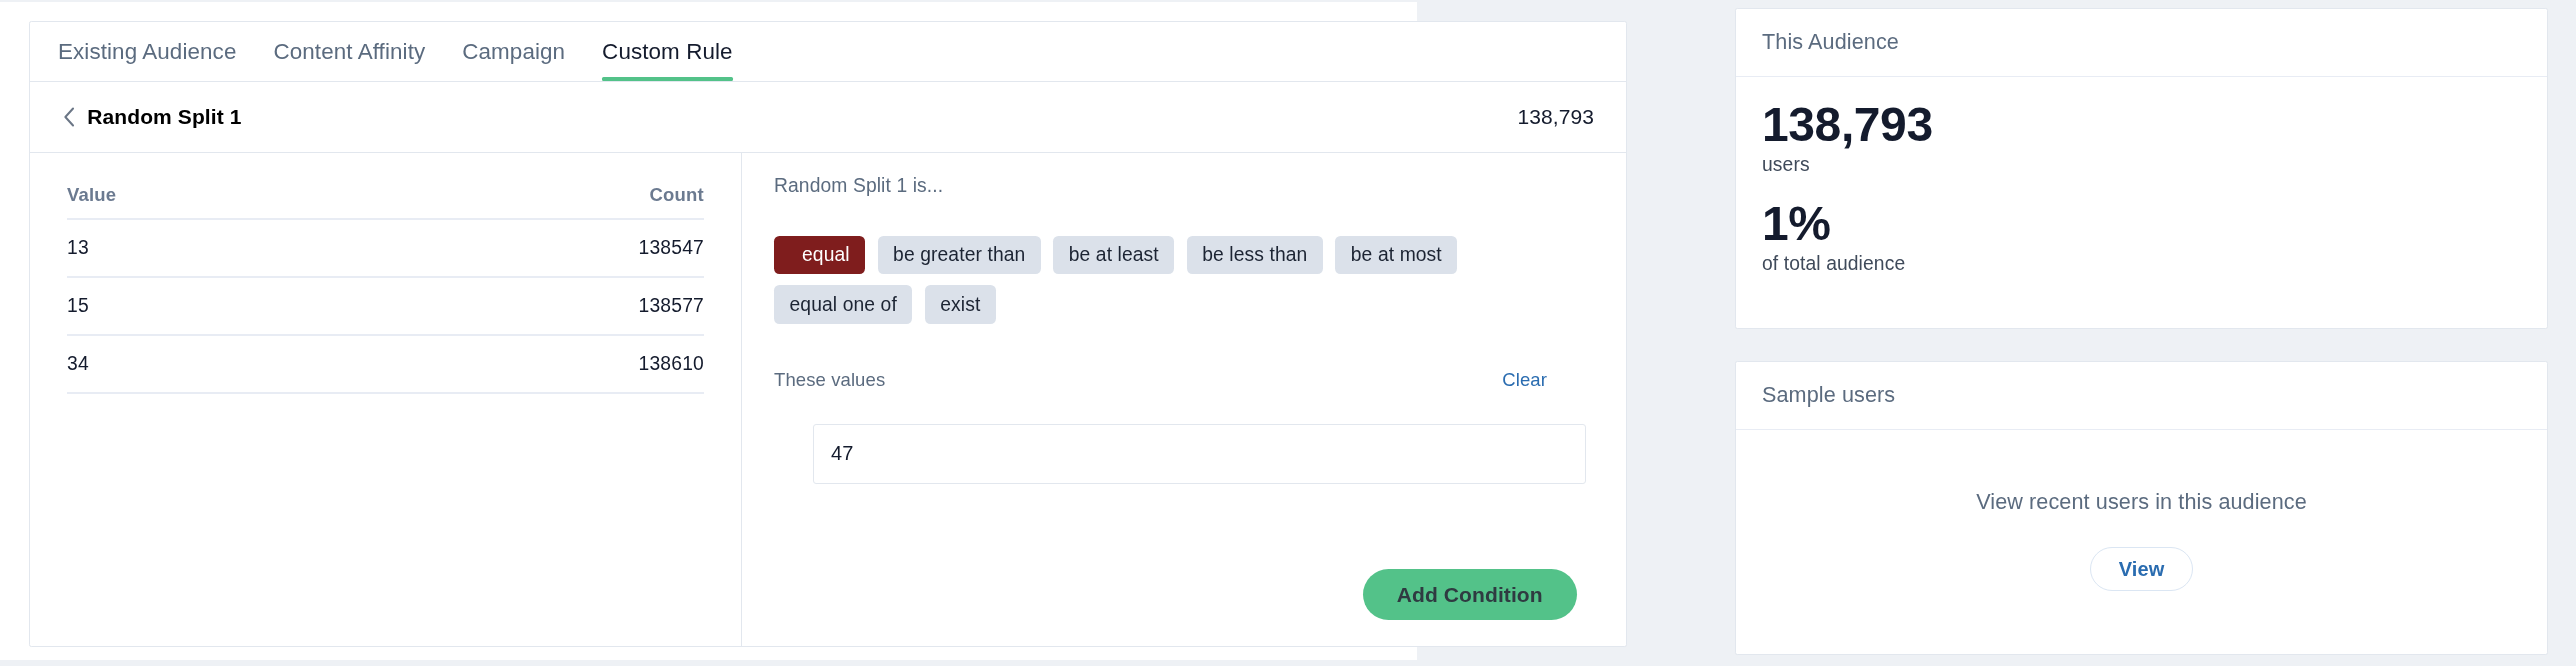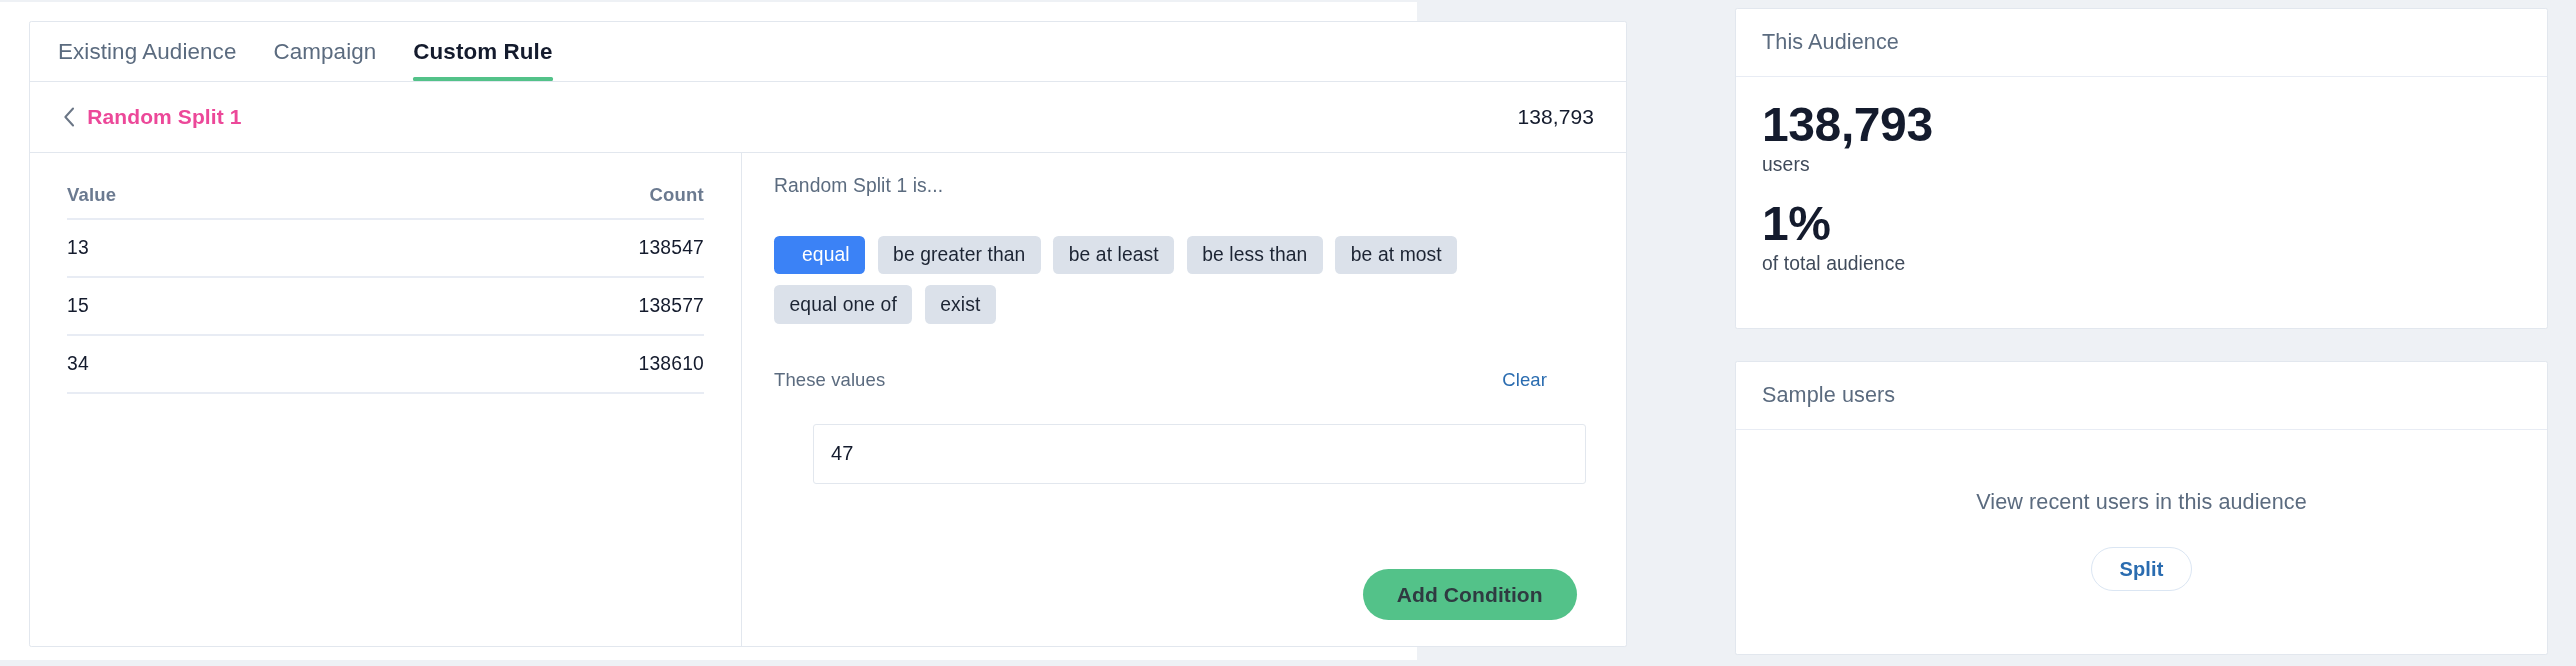--- a/index.html
+++ b/index.html
@@ -83,21 +83,21 @@
     margin-right: 37px;
     font-size: 22.4px;
     color: #5b6b7f;
     cursor: pointer;
     white-space: nowrap;
     letter-spacing: 0.1px;
   }
   .tab:last-child { margin-right: 0; }
   .tab.active {
     color: #141b2d;
-    font-weight: 700;
+    font-weight: 400;
   }
   .tab.active::after {
     content: "";
     position: absolute;
     left: 0;
     right: 0;
     bottom: 0;
     height: 3.9px;
     background: #53c289;
     border-radius: 1.5px;
@@ -120,21 +120,21 @@
     display: flex;
     align-items: center;
     justify-content: center;
     cursor: pointer;
     color: #6b7686;
   }
   .back-chevron svg { display: block; }
   .rule-title {
     font-size: 21px;
     font-weight: 700;
-    color: #ec4899;
+    color: #000000;
     letter-spacing: 0.1px;
   }
   .rule-count {
     margin-left: auto;
     font-size: 21px;
     color: #141b2d;
     letter-spacing: 0.1px;
   }
 
   
@@ -206,21 +206,21 @@
     border: none;
     border-radius: 5.4px;
     padding: 9.3px 15.5px 10px 15.5px;
     cursor: pointer;
     font-family: inherit;
     line-height: 1;
     letter-spacing: 0.1px;
     white-space: nowrap;
   }
   .op-pill.selected {
-    background: #3b82f6;
+    background: #7f1d1d;
     color: #ffffff;
     padding-left: 28px;
   }
 
   .values-head {
     display: flex;
     align-items: baseline;
     margin-bottom: 7.7px;
     max-width: 773px;
   }
@@ -370,20 +370,23 @@
     <div class="ghost" style="left:46px;">&nbsp;</div>
   </div>
 
   <div class="main-col">
 
     <div class="builder-card">
 
       <div class="tabs">
         <div class="tab">
           <span>Existing Audience</span>
+        </div>
+        <div class="tab">
+          <span>Content Affinity</span>
         </div>
         <div class="tab">
           <span>Campaign</span>
         </div>
         <div class="tab active">
           <span>Custom Rule</span>
         </div>
       </div>
 
       <div class="rule-header">
@@ -467,19 +470,19 @@
         <div class="stat-sub">of total audience</div>
       </div>
     </div>
 
     <div class="side-card sample">
       <div class="side-card-head">
         <span class="side-card-title">Sample users</span>
       </div>
       <div class="sample-body">
         <div class="sample-text">View recent users in this audience</div>
-        <button class="view-btn">Split</button>
+        <button class="view-btn">View</button>
       </div>
     </div>
 
   </div>
 </div>
 
 
 </body></html>

